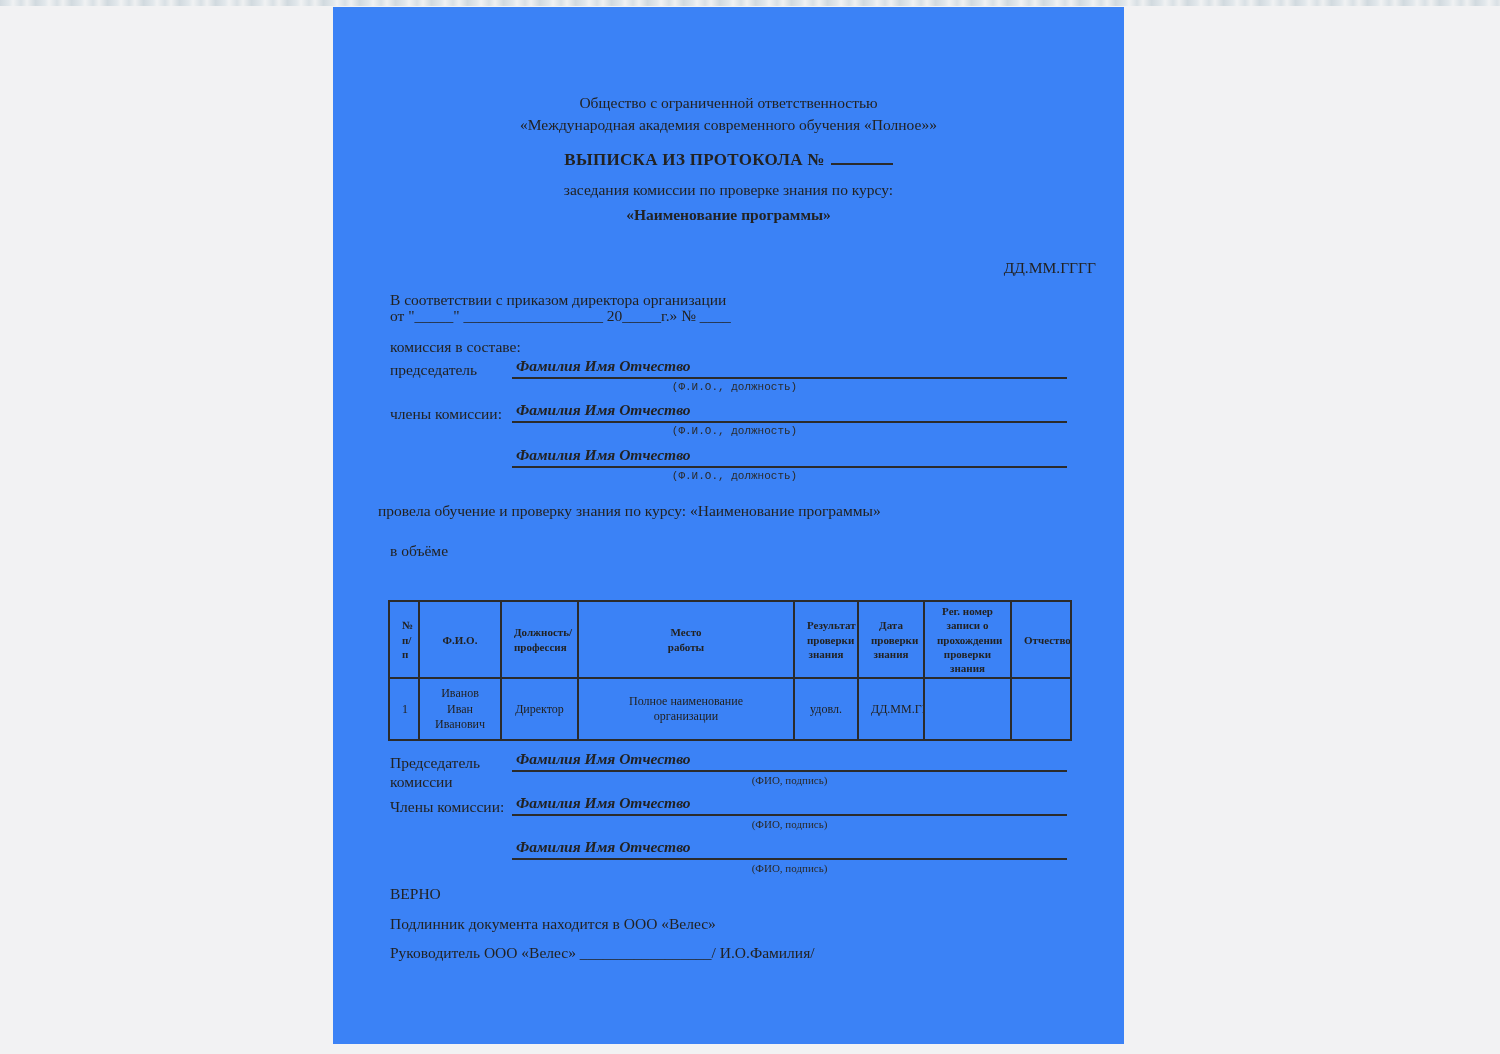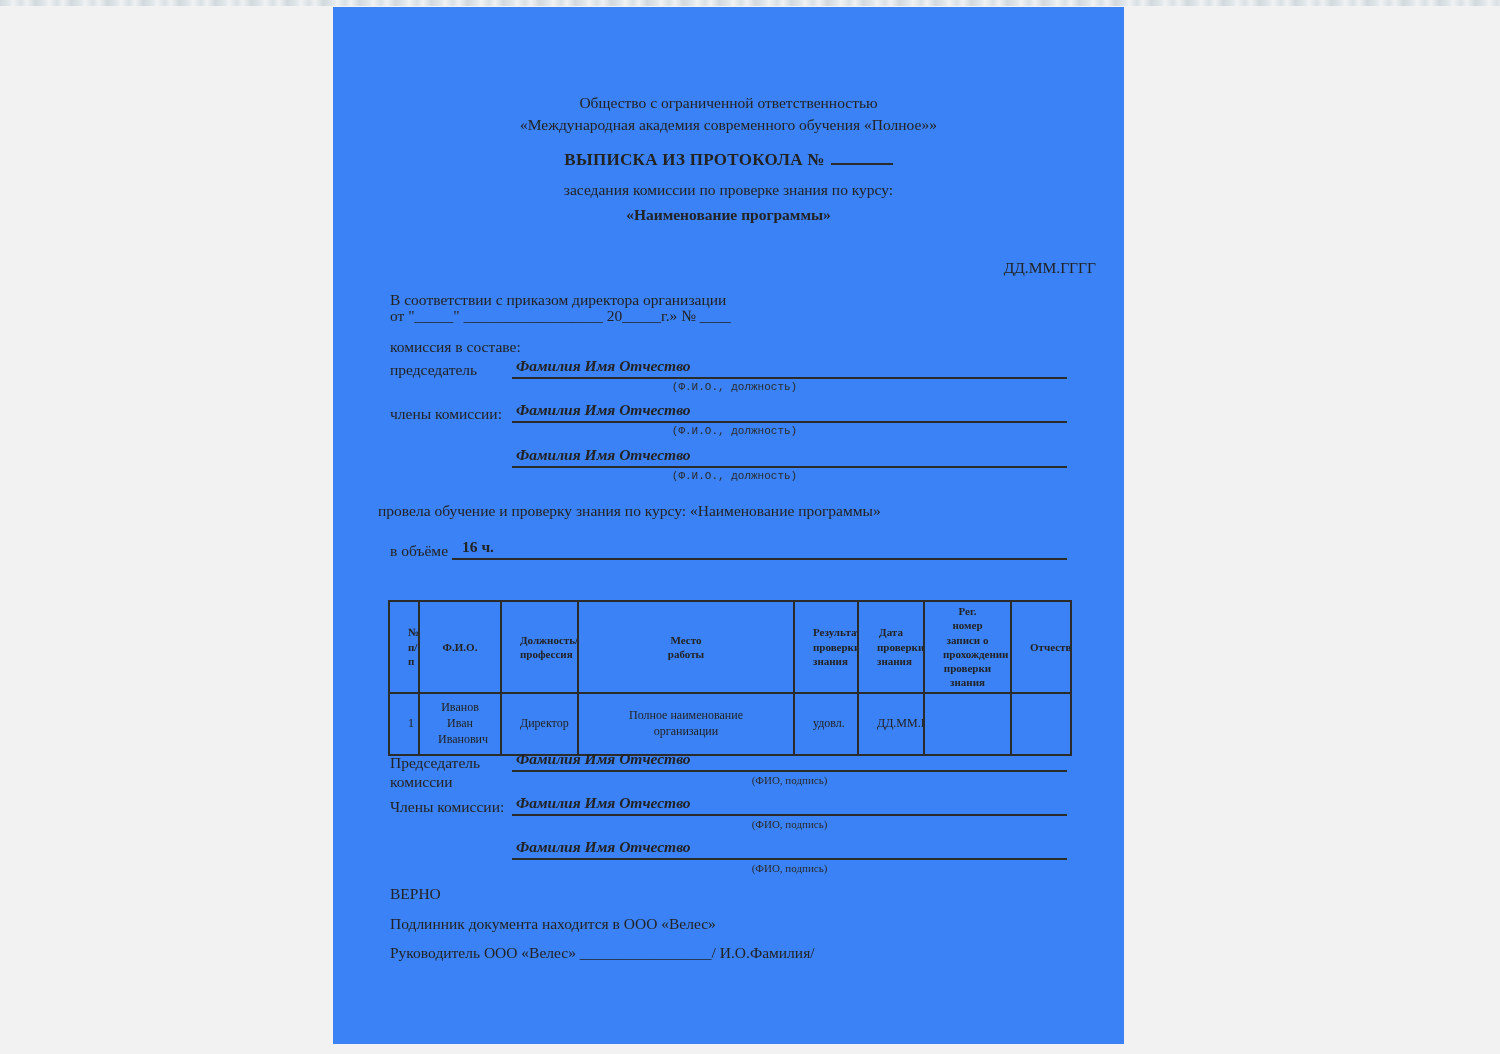--- a/index.html
+++ b/index.html
@@ -43,21 +43,21 @@
   .caption-shift { transform: translateX(-55px); font-family: Liberation Mono, monospace; }
   .label-col { font-size: 15.5px; line-height: 19px; }
   .volume-field { width: 615px; }
   .volume-field .field-line { font-style: normal; padding-left: 10px; }
   .results-table {
     border-collapse: collapse; table-layout: fixed; width: 682px;
     font-family: "Liberation Serif", "DejaVu Serif", serif;
   }
   .results-table th, .results-table td {
     border: 2px solid #2b2b2b; text-align: center; vertical-align: middle;
-    white-space: pre-line; overflow: hidden; padding: 2px 18px;
+    white-space: pre-line; overflow: hidden; padding: 2px 12px;
   }
   .results-table th { font-size: 11px; font-weight: bold; line-height: 1.3; height: 75px; }
   .results-table td { font-size: 12px; line-height: 1.3; height: 62px; }
   .footer-line { font-size: 15.5px; text-align: right; }
 </style>
 </head>
 <body>
 
 <div class="screen">
   <div class="top-strip"></div>
@@ -94,21 +94,20 @@
 
     <div class="fieldblock" style="top:439px; left:179px">
       <div class="field-line">Фамилия Имя Отчество</div>
       <div class="field-caption caption-shift">(Ф.И.О., должность)</div>
     </div>
 
     <div class="abs t15" style="top:494px; left:45px">провела обучение и проверку знания по курсу: «Наименование программы»</div>
 
     <div class="abs label-col" style="top:534px; left:57px">в объёме</div>
     <div class="fieldblock volume-field" style="top:531px; left:119px">
-      <div class="field-line">16 ч.</div>
     </div>
 
     <table class="results-table abs" style="top:593px; left:55px">
       <colgroup>
         <col style="width:30px">
           <col style="width:82px">
           <col style="width:77px">
           <col style="width:216px">
         <col style="width:64px">
           <col style="width:66px">

